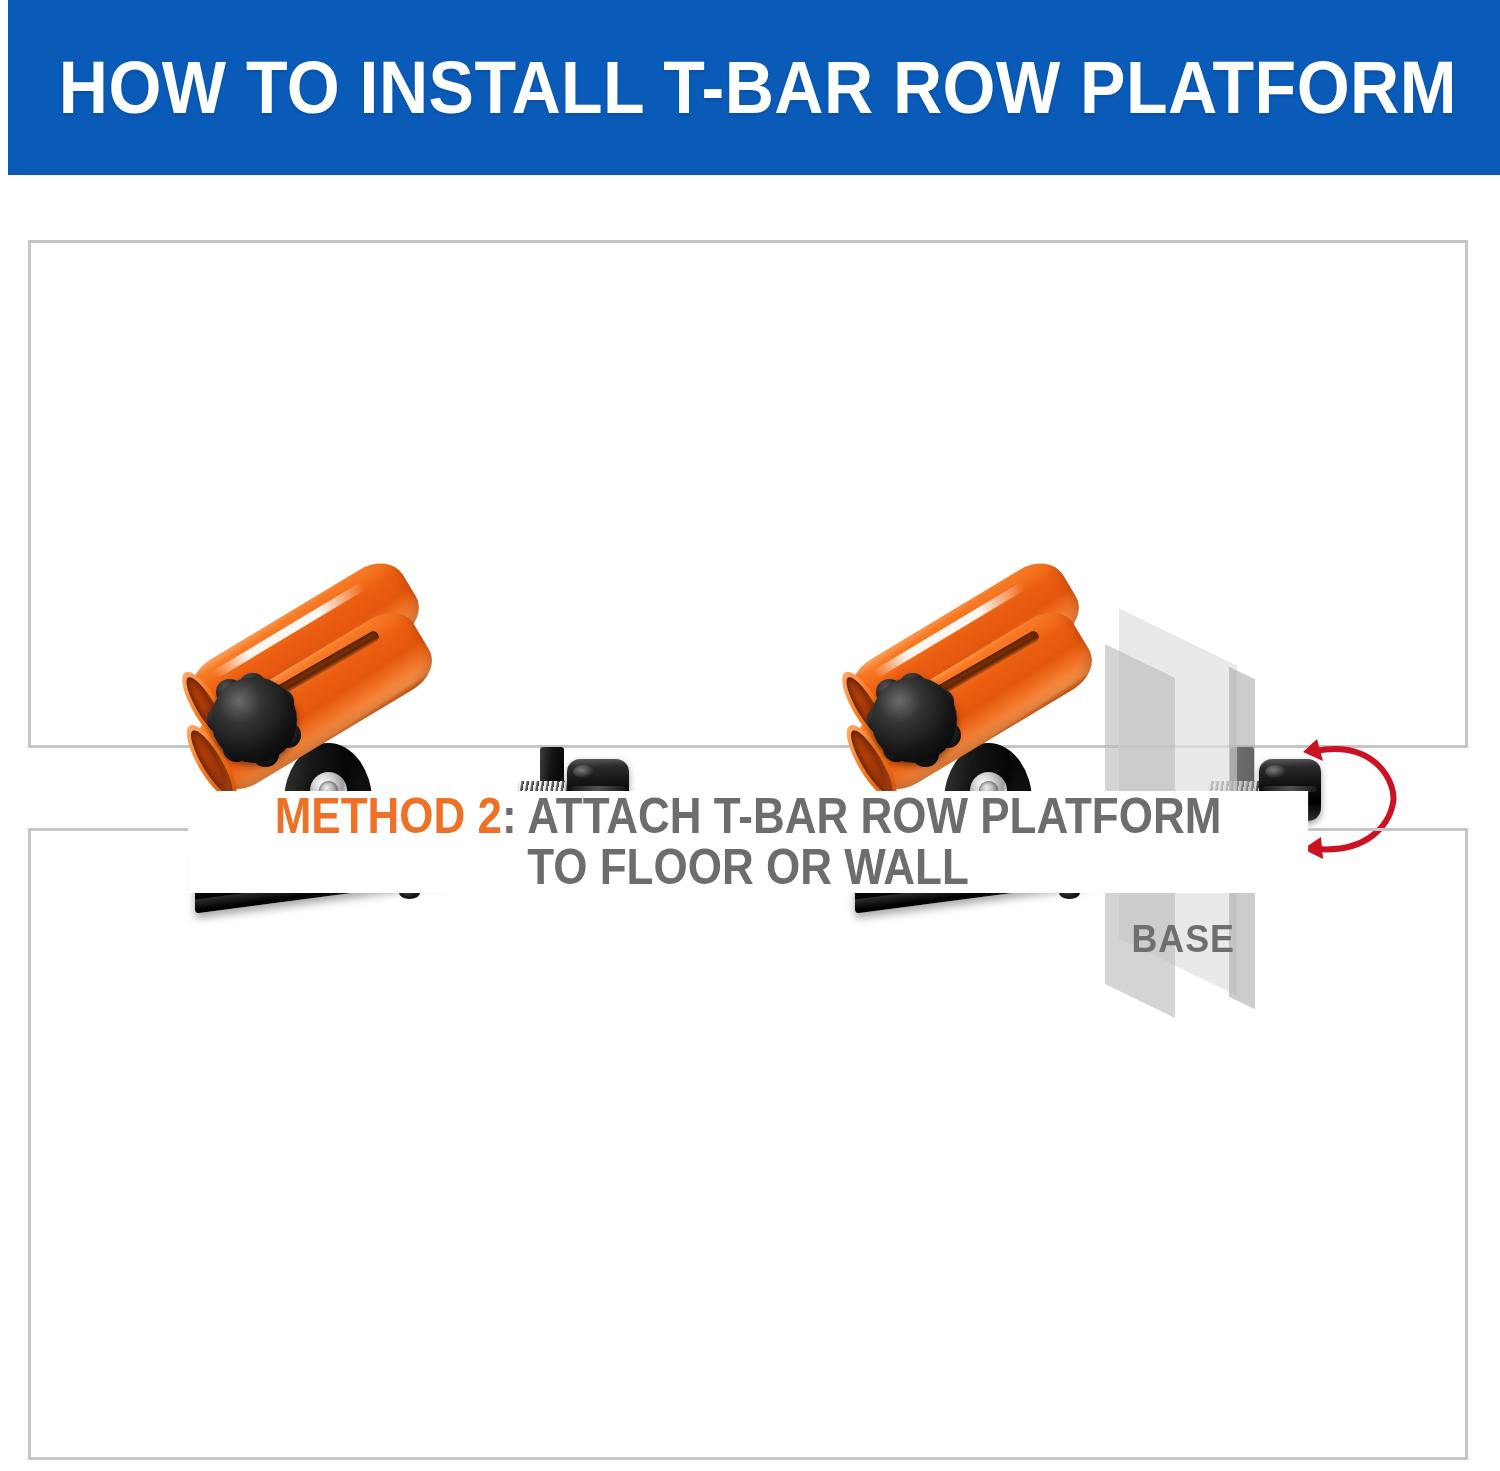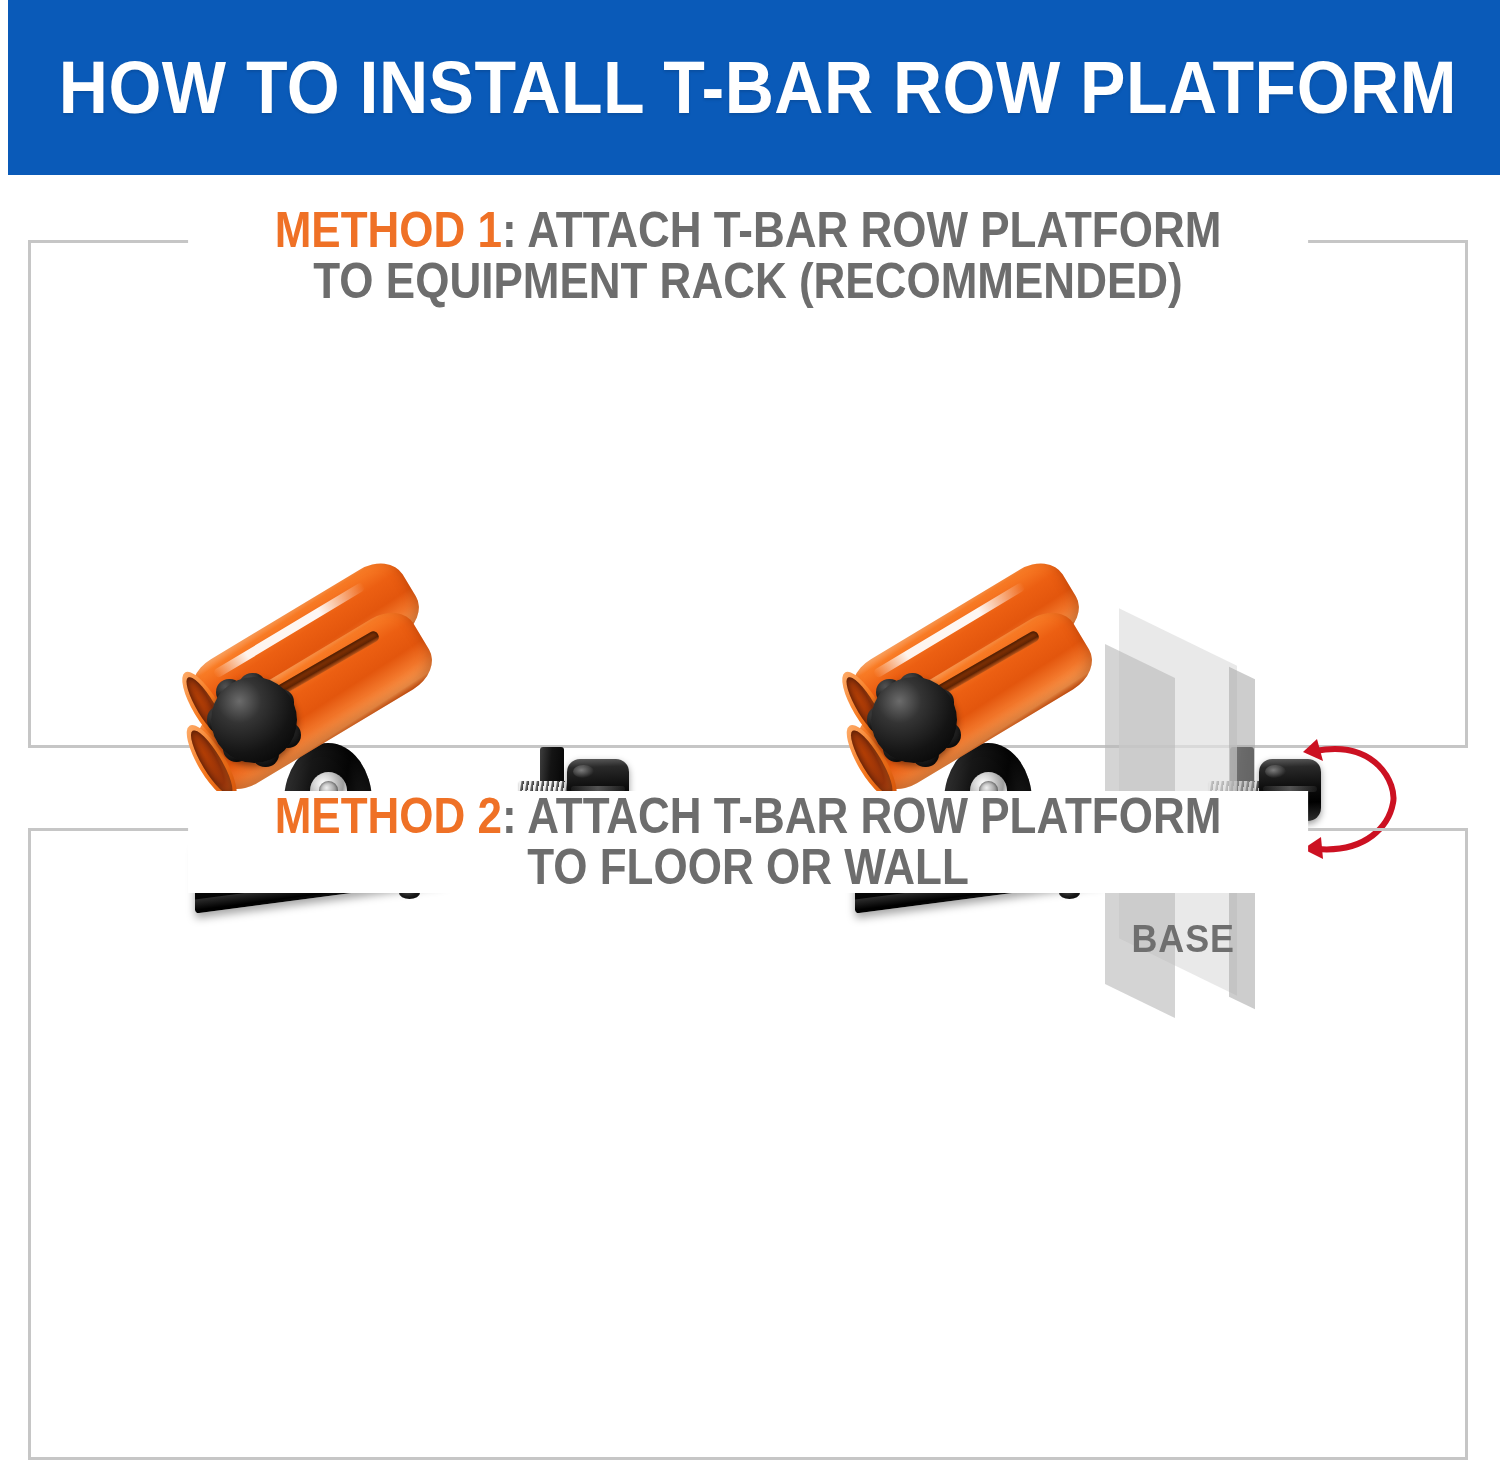--- a/index.html
+++ b/index.html
@@ -210,26 +210,20 @@
 </style>
 </head>
 <body>
 
 <div class="banner">
   <div class="banner-title">HOW TO INSTALL T-BAR ROW PLATFORM</div>
 </div>
 
 <div class="panel" id="panel-1">
 
-  <div class="panel-title">
-    <div class="pt-line">
-      <span class="pt-accent">METHOD 1</span><span>: ATTACH T-BAR ROW PLATFORM</span>
-    </div>
-    <div class="pt-line">TO EQUIPMENT RACK (RECOMMENDED)</div>
-  </div>
 
   <div class="stage" id="fig-1a">
     <div class="unit">
 
       <div class="plate" style="left:14px;top:232px;width:252px;height:70px;transform:skewY(-7.5deg);border-radius:4px;"></div>
       <div class="plate-edge" style="left:14px;top:288px;width:252px;height:11px;transform:skewY(-7.5deg);border-radius:0 0 4px 4px;"></div>
       <div class="plate-hole" style="left:45px;top:268px;width:21px;height:12px;"></div>
       <div class="plate-hole" style="left:218px;top:233px;width:21px;height:12px;"></div>
       <div class="plate-hole" style="left:218px;top:292px;width:21px;height:12px;"></div>
 

